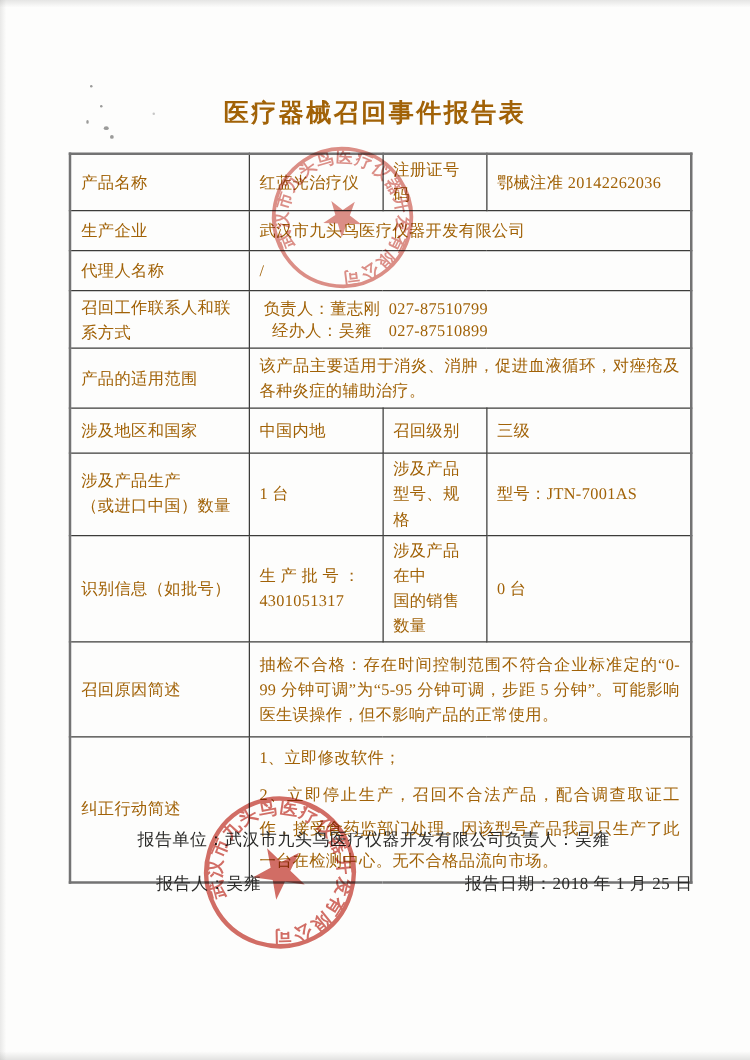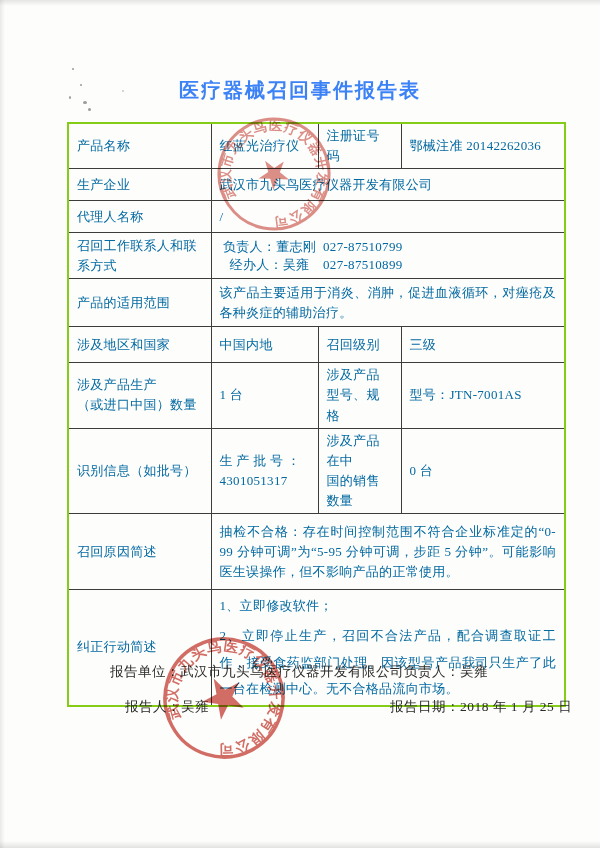--- a/index.html
+++ b/index.html
@@ -19,28 +19,28 @@
     background:linear-gradient(to right, rgba(120,120,118,.15), rgba(0,0,0,0)); }
   .edge-bottom{ position:absolute; left:0; bottom:0; width:600px; height:7px;
     background:linear-gradient(to top, rgba(120,120,118,.20), rgba(0,0,0,0)); }
 
   .ink-specks{ position:absolute; left:60px; top:60px; width:110px; height:60px; }
   .speck{ position:absolute; background:#4a4a48; border-radius:50%; opacity:.55; }
 
   .doc-title{
     position:absolute; left:0; top:77px; width:600px;
     text-align:center; font-size:20px; font-weight:bold;
-    letter-spacing:2px; color:#3b82f6;
+    letter-spacing:2px; color:#a16207;
   }
 
   table.form{
     position:absolute; left:55px; top:122px;
     width:497px; border-collapse:collapse; table-layout:fixed;
-    border:2px solid #84cc16;
-    font-size:13px; color:#0369a1;margin-left:12px;
+    border:2px solid #737373;
+    font-size:13px; color:#a16207;
   }
   table.form td{
     border:1px solid #3c3c3a;
     padding:2px 8px; vertical-align:middle;
     line-height:1.55; letter-spacing:.3px;
   }
   td.lbl{ }
   td.pre{ white-space:pre-line; }
   td.just{ text-align:justify; line-height:2.0; padding:4px 10px; }
   .contact-line{ line-height:1.0; margin:5px 0; }
@@ -48,21 +48,21 @@
   .batch{ white-space:pre-line; line-height:2.1; }
   .action-p1{ line-height:1.2; margin:6px 0 0 0; }
   .action-p2{ line-height:2.05; margin:9px 0 0 0; text-align:justify; }
 
   .footer-line{ position:absolute; left:0; width:600px; font-size:13.5px; color:#2a2a28; letter-spacing:.5px; }
   .fl1{ top:663px; }
   .fl2{ top:698px; }
   .f-report-unit{ position:absolute; left:110px; }
   .f-charge{ position:absolute; left:388px;padding-left:16px; }
   .f-reporter{ position:absolute; left:125px; }
-  .f-date{ position:absolute; left:372px;margin-left:18px; }
+  .f-date{ position:absolute; left:372px; }
 
   .stamp{ position:absolute; mix-blend-mode:multiply; color:var(--stamp-red,#c9463d); }
   .stamp-upper{ left:208px; top:108px; opacity:.62; }
   .stamp-lower{ left:152px; top:626px; opacity:.80; }
   .stamp text{ fill:currentColor; font-family:"Liberation Serif","DejaVu Serif",serif; font-weight:bold; }
   .stamp .ring{ fill:none; stroke:currentColor; }
   .stamp .star{ fill:currentColor; }
 </style>
 </head>
 <body>

